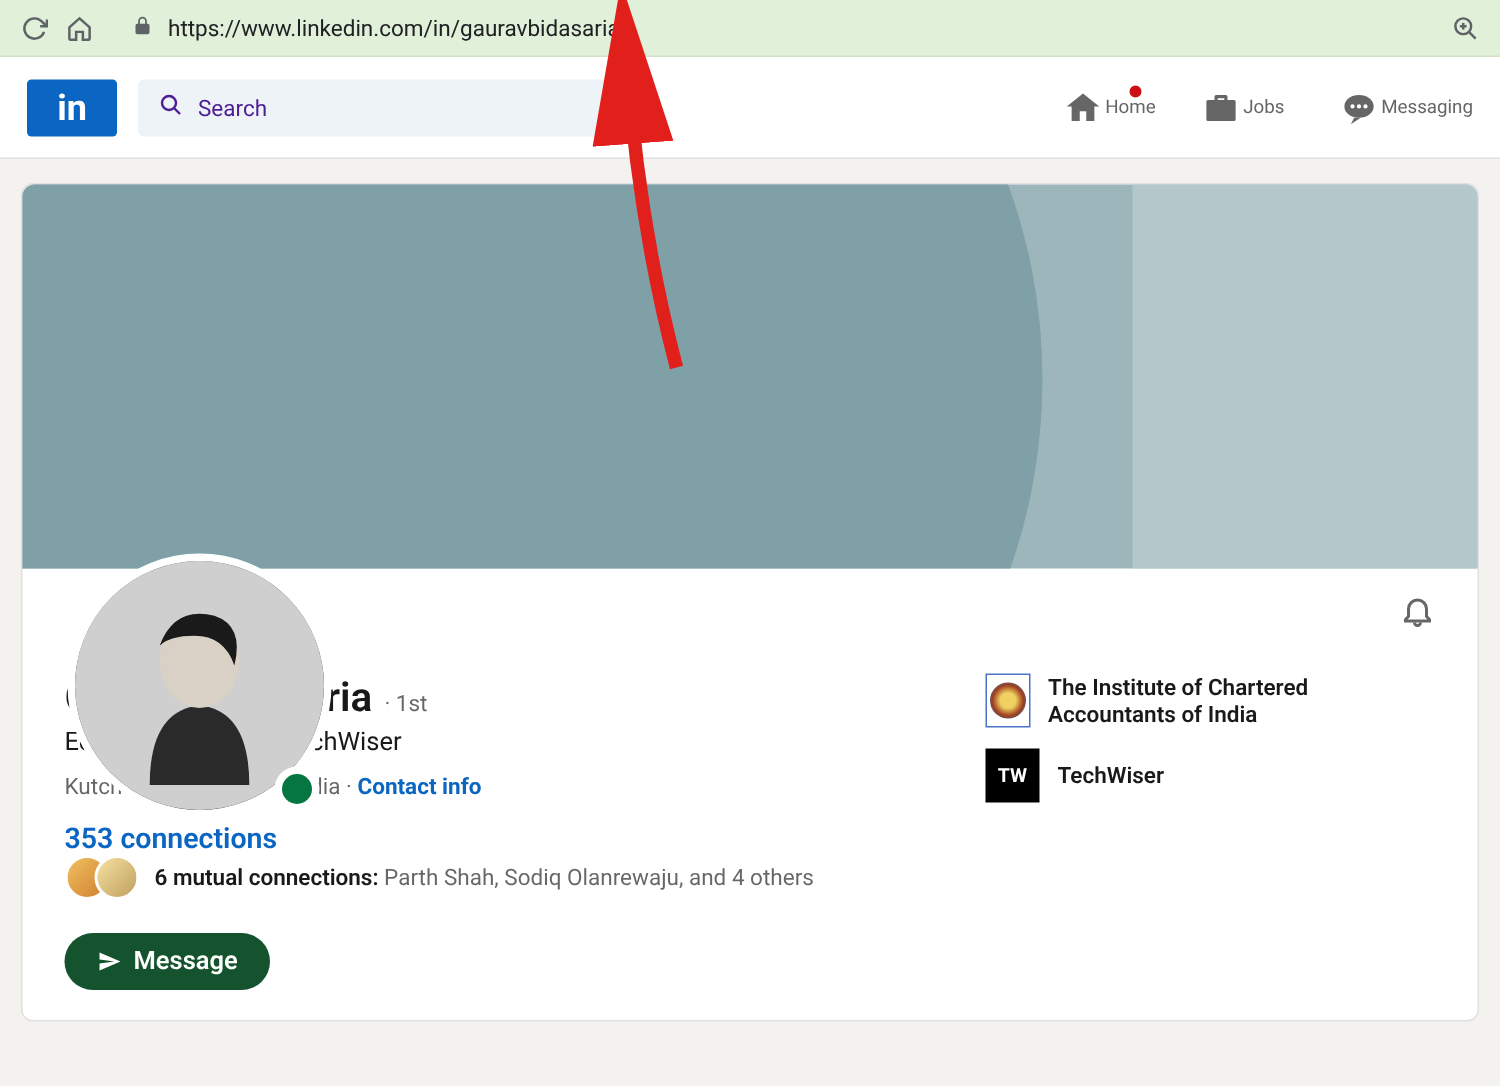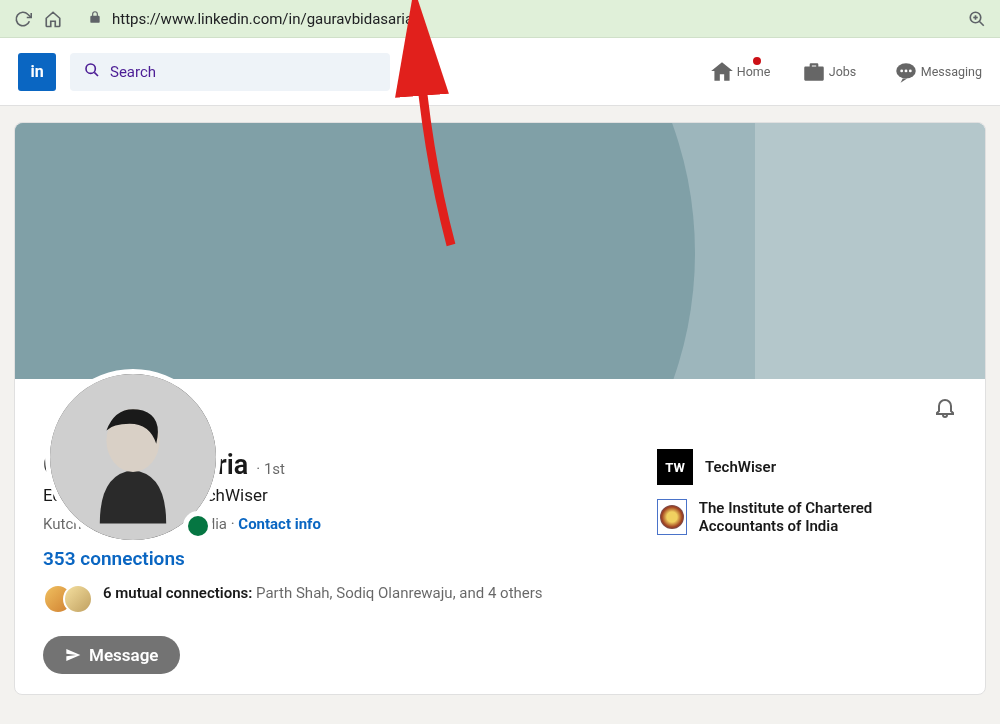--- a/index.html
+++ b/index.html
@@ -6,21 +6,21 @@
 body { width: 1000px; height: 724px; background: #f3f6f8; position: relative; overflow: hidden; }
 
 
 .browser-bar { height: 38px; background: #e0f0d9; display: flex; align-items: center; padding: 0 14px; gap: 12px; border-bottom: 1px solid #d0e0c9; position: relative; }
 .browser-icon { color: #5f6368; display: flex; align-items: center; }
 .url-bar { flex: 1; height: 28px; background: #e0f0d9; border-radius: 14px; display: flex; align-items: center; padding: 0 14px; gap: 10px; color: #202124; font-size: 15px; }
 .url-bar .lock { color: #5f6368; }
 
 
 .topnav { height: 68px; background: #fff; display: flex; align-items: center; padding: 0 18px; gap: 14px; border-bottom: 1px solid #e0e0e0; }
-.logo { width: 38px; height: 38px; background: #0a66c2; color: #fff; display: flex; align-items: center; justify-content: center; font-weight: 700; font-size: 16px; border-radius: 3px; }
+.logo { width: 60px; height: 38px; background: #0a66c2; color: #fff; display: flex; align-items: center; justify-content: center; font-weight: 700; font-size: 24px; border-radius: 3px; }
 .search-box { width: 320px; height: 38px; background: #eef3f8; border-radius: 4px; display: flex; align-items: center; padding: 0 14px; gap: 10px; color: #4c1d95; font-size: 15px; }
 .nav-spacer { flex: 1; }
 .nav-item { display: flex; align-items: center; gap: 2px; color: #666; font-size: 12.5px; min-width: 78px; position: relative; cursor: pointer; }
 .nav-item svg { color: #666; }
 .notif-dot { position: absolute; top: -4px; right: 24px; width: 12px; height: 12px; background: #cc1016; border: 2px solid #fff; border-radius: 50%; }
 
 
 .page-body { padding: 0; background: #f3f2ef; height: calc(724px - 38px - 68px); overflow: hidden; }
 .profile-card { margin: 16px 14px 0 14px; background: #fff; border: 1px solid #e0e0e0; border-radius: 8px; overflow: visible; position: relative; }
 .cover { height: 256px; background: #9db6bc; position: relative; overflow: hidden; border-top-left-radius: 8px; border-top-right-radius: 8px; }
@@ -37,27 +37,27 @@
 
 .info-row { display: flex; padding: 0 28px 20px 28px; gap: 40px; }
 .info-left { flex: 1; padding-top: 10px; }
 .name-line { display: flex; align-items: baseline; gap: 8px; }
 .name { font-size: 27px; font-weight: 600; color: rgba(0,0,0,.9); }
 .degree { font-size: 15px; color: rgba(0,0,0,.6); }
 .headline { font-size: 17px; color: rgba(0,0,0,.9); margin-top: 4px; }
 .location-line { font-size: 15px; color: rgba(0,0,0,.6); margin-top: 10px; }
 .contact-link { color: #0a66c2; font-weight: 700; text-align: right; }
 .connections { font-size: 19px; color: #0a66c2; font-weight: 600; margin-top: 14px; display: inline-block; }
-.mutual-row { display: flex; align-items: flex-start; gap: 10px; margin-top: 14px; font-size: 15px; color: rgba(0,0,0,.6); }
+.mutual-row { display: flex; align-items: center; gap: 10px; margin-top: 0; font-size: 15px; color: rgba(0,0,0,.6); }
 .mutual-avatars { display: flex; }
 .mutual-avatars .ma { width: 30px; height: 30px; border-radius: 50%; border: 2px solid #fff; background: linear-gradient(135deg,#f0c060,#d08030); }
 .mutual-avatars .ma + .ma { margin-left: -10px; background: linear-gradient(135deg,#f5e0a0,#c0a060); }
 .mutual-row b { font-weight: 600; color: rgba(0,0,0,.9); }
 .btn-row { display: flex; gap: 12px; margin-top: 22px; }
-.btn-primary { background: #737373; color: #fff; border: none; border-radius: 22px; padding: 9px 22px; font-size: 17px; font-weight: 600; display: flex; align-items: center; gap: 8px; cursor: pointer; }
+.btn-primary { background: #14532d; color: #fff; border: none; border-radius: 22px; padding: 9px 22px; font-size: 17px; font-weight: 600; display: flex; align-items: center; gap: 8px; cursor: pointer; }
 .btn-secondary { background: #fff; color: rgba(0,0,0,.7); border: 1px solid rgba(0,0,0,.5); border-radius: 22px; padding: 9px 22px; font-size: 17px; font-weight: 600; cursor: pointer; }
 
 .info-right { width: 300px; padding-top: 10px; }
 .org-row { display: flex; align-items: center; gap: 12px; margin-bottom: 14px; font-size: 15px; font-weight: 600; color: rgba(0,0,0,.9); }
 .org-logo { width: 36px; height: 36px; display: flex; align-items: center; justify-content: center; font-size: 13px; font-weight: 700; }
 .org-logo.tw { background: #000; color: #fff; }
 .org-logo.icai { background: #fff; border: 1px solid #4a73c9; }
 .org-logo.icai .inner { width: 24px; height: 24px; border-radius: 50%; background: radial-gradient(circle,#f0d060 30%,#a04020 60%,#406090 85%); }
 
 
@@ -189,28 +189,28 @@
             <svg width="16" height="16" viewBox="0 0 24 24" fill="currentColor">
                 <path d="M2 21l21-9L2 3v7l15 2-15 2z"></path>
               </svg>
             <span>Message</span>
           </button>
         </div>
       </div>
 
       <div class="info-right">
         <div class="org-row">
-          <div class="org-logo tw">TW</div>
-          <span>TechWiser</span>
-        </div>
-        <div class="org-row">
           <div class="org-logo icai">
               <div class="inner"></div>
             </div>
           <span>The Institute of Chartered Accountants of India</span>
+        </div>
+        <div class="org-row">
+          <div class="org-logo tw">TW</div>
+          <span>TechWiser</span>
         </div>
       </div>
     </div>
   </div>
 </div>
 
 <div class="arrow">
   <svg width="80" height="230">
     <defs>
         <marker id="ah" markerWidth="12" markerHeight="12" refX="6" refY="3" orient="auto">

